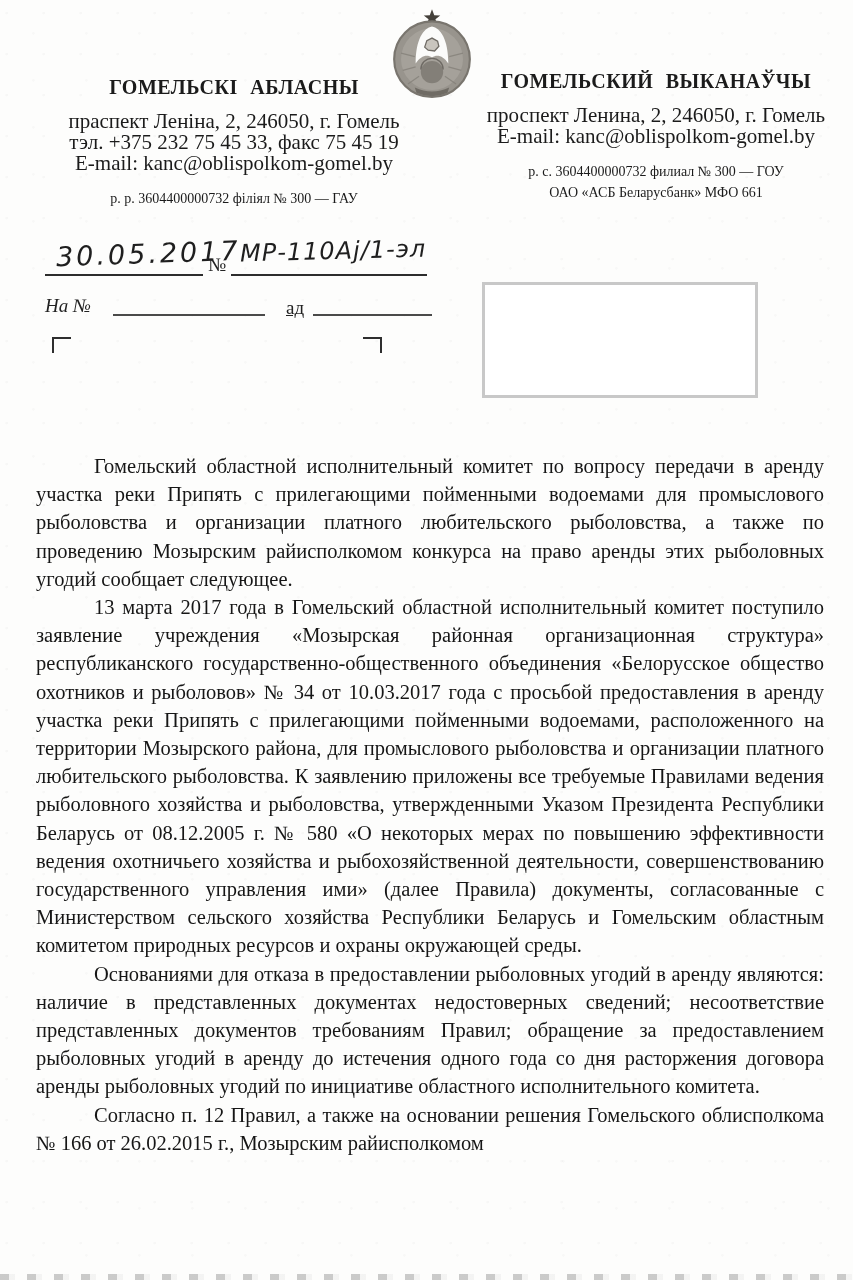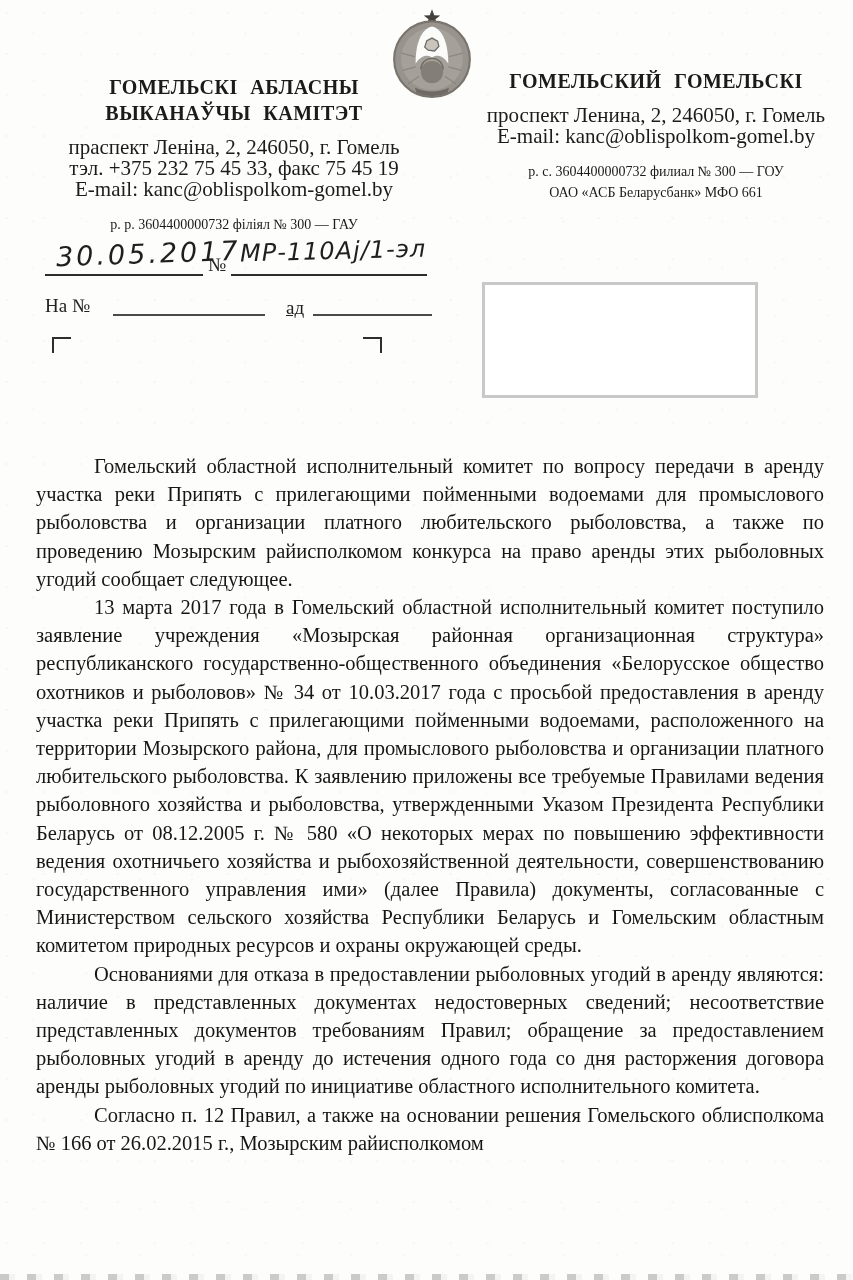--- a/index.html
+++ b/index.html
@@ -41,21 +41,20 @@
       rgba(70,70,70,.55) 0 9px, rgba(150,150,150,.18) 9px 15px, rgba(220,220,220,0) 15px 27px);}
 </style>
 </head>
 <body>
 
 <div class="page">
 
   <div class="org org-left">
     <div class="org-name">
       <div>ГОМЕЛЬСКІ АБЛАСНЫ</div>
-      <div>ВЫКАНАЎЧЫ КАМІТЭТ</div>
     </div>
     <div class="org-contact">
       <div>праспект Леніна, 2, 246050, г. Гомель</div>
       <div>тэл. +375 232 75 45 33, факс 75 45 19</div>
       <div>E-mail: kanc@oblispolkom-gomel.by</div>
     </div>
     <div class="org-bank">
       <div>р. р. 3604400000732 філіял № 300 — ГАУ</div>
     </div>
   </div>
@@ -77,39 +76,39 @@
       <path d="M31,64 C31,36 40,23 50,21 C60,23 69,36 69,64 C63,55 56,53 50,57 C44,53 37,55 31,64 Z" fill="#fbfbfa"></path>
       <path d="M41.5,45 L44,37.5 L50,34.5 L56.5,38 L58,44 L53,49.5 L45.5,48.5 Z" fill="#c9c5be" stroke="#6e6a64" stroke-width="1.5"></path>
       <circle cx="50" cy="74" r="13" fill="#837f78"></circle>
       <path d="M37,71 A13,13 0 0 1 63,71" fill="none" stroke="#6e6a64" stroke-width="1.5"></path>
       <path d="M30,92 Q50,101 70,92 L68,98 Q50,106 32,98 Z" fill="#6f6b64"></path>
     </svg>
   </div>
 
   <div class="org org-right">
     <div class="org-name">
-      <div>ГОМЕЛЬСКИЙ ГОМЕЛЬСКІ</div>
+      <div>ГОМЕЛЬСКИЙ ВЫКАНАЎЧЫ</div>
     </div>
     <div class="org-contact">
       <div>проспект Ленина, 2, 246050, г. Гомель</div>
       <div>E-mail: kanc@oblispolkom-gomel.by</div>
     </div>
     <div class="org-bank">
       <div>р. с. 3604400000732 филиал № 300 — ГОУ</div>
       <div>ОАО «АСБ Беларусбанк» МФО 661</div>
     </div>
   </div>
 
   <div class="abs hw hw-date">30.05.2017</div>
   <div class="abs rule" style="top:274px;left:45px;width:158px;"></div>
   <div class="abs lbl" style="top:254px;left:208px;">№</div>
   <div class="abs hw hw-num">МР-110Аj/1-эл</div>
   <div class="abs rule" style="top:274px;left:231px;width:196px;"></div>
 
-  <div class="abs lbl" style="top:295px;left:45px;">На №</div>
+  <div class="abs lbl" style="top:295px;left:45px;font-style:italic;">На №</div>
   <div class="abs rule-thin" style="top:314px;left:113px;width:152px;"></div>
   <div class="abs lbl" style="top:297px;left:286px;text-decoration:underline;">ад</div>
   <div class="abs rule-thin" style="top:314px;left:313px;width:119px;"></div>
 
   <div class="abs stamp-box"></div>
   <div class="abs corner corner-l"></div>
   <div class="abs corner corner-r"></div>
 
   <div class="letter-body">
     <p>Гомельский областной исполнительный комитет по вопросу передачи в аренду участка реки Припять с прилегающими пойменными водоемами для промыслового рыболовства и организации платного любительского рыболовства, а также по проведению Мозырским райисполкомом конкурса на право аренды этих рыболовных угодий сообщает следующее.</p>

